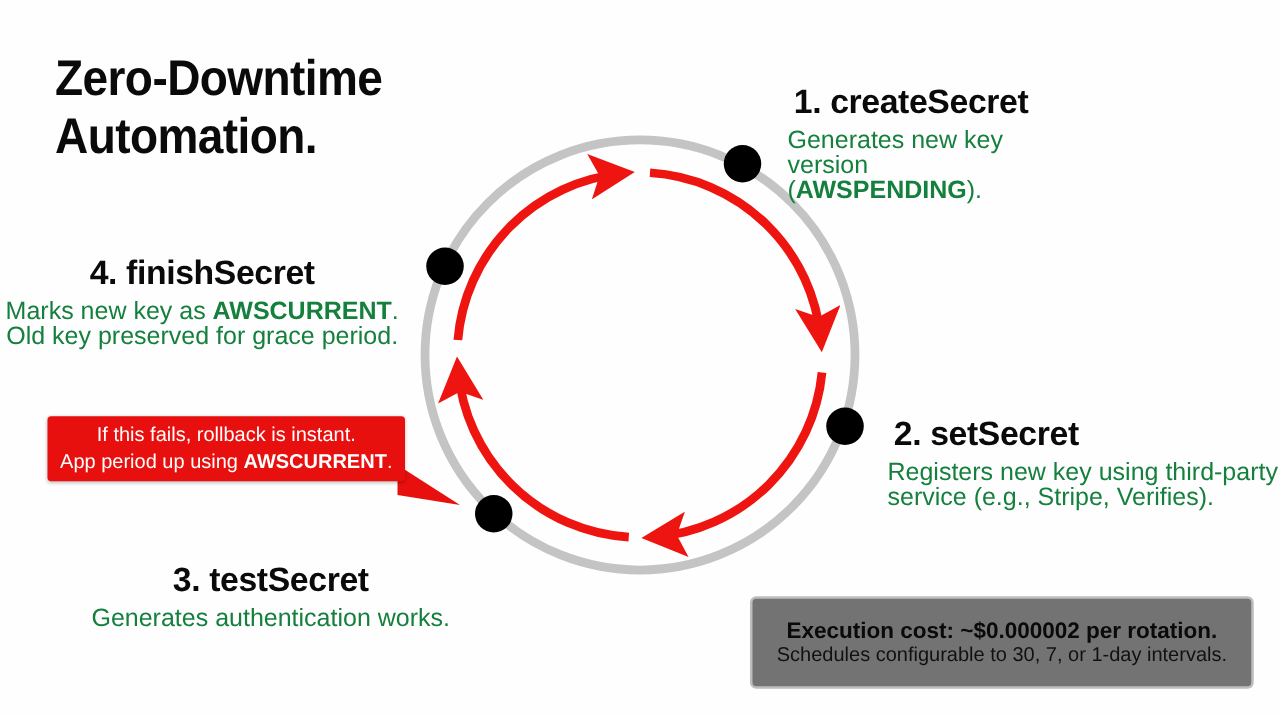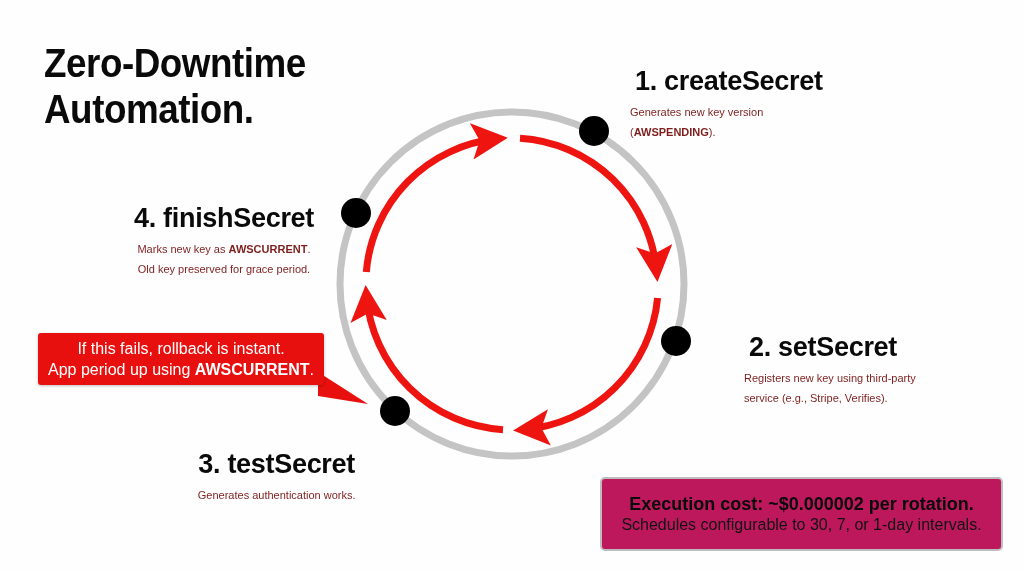--- a/index.html
+++ b/index.html
@@ -9,33 +9,33 @@
   }
   .title {
     position: absolute; left: 44px; top: 40px; margin: 0;
     font-size: 40px; line-height: 46px; font-weight: 700; letter-spacing: -0.5px; color: #0a0a0a;
     transform: scaleX(0.92); transform-origin: left top;
   }
   .title span { display: block; }
   svg.cycle { position: absolute; left: 0; top: 0; }
   .step { position: absolute; }
   .step h2 { margin: 5px; font-size: 27px; line-height: 32px; font-weight: 700; color: #0a0a0a; letter-spacing: -0.3px; }
-  .step p { margin: 2px 0 0 0; font-size: 11px; line-height: 20px; color: #7f1d1d; }
+  .step p { margin: 2px 0 0 0; font-size: 20px; line-height: 20px; color: #15803d; }
   .step p b { font-weight: 700; }
   .right-align { text-align: center; }
   .callout {
     position: absolute; left: 38px; top: 333px; width: 286px; height: 52px;
     background: #e8100e; border-radius: 3px; color: #fff; text-align: center;
     font-size: 16px; line-height: 21px; box-shadow: 0 1px 3px rgba(0,0,0,0.25);
     display: flex; flex-direction: column; justify-content: center;
   }
   .callout b { font-weight: 700; }
   .costbox {
     position: absolute; left: 600px; top: 477px; width: 403px; height: 74px;
-    background: #be185d; border: 2px solid #bdbdbd; border-radius: 5px; box-sizing: border-box;
+    background: #737373; border: 2px solid #bdbdbd; border-radius: 5px; box-sizing: border-box;
     text-align: center; display: flex; flex-direction: column; justify-content: center;
   }
   .costbox .main { font-size: 18px; line-height: 22px; font-weight: 700; color: #0a0a0a; }
   .costbox .sub { font-size: 16px; line-height: 20px; color: #111; }
 </style>
 </head>
 <body>
 
 <h1 class="title">
   <span>Zero-Downtime</span>
@@ -70,21 +70,21 @@
   <path d="M 318 372 L 368 404 L 318 396 Z" fill="#e8100e"></path>
 </svg>
 
 <div class="step" style="left:630px; top:60px;">
   <h2>1. createSecret</h2>
   <p style="width:220px;">
     <span>Generates new key version (</span><b>AWSPENDING</b><span>).</span>
   </p>
 </div>
 
-<div class="step" style="left:744px; top:326px;">
+<div class="step" style="left:710px; top:326px;">
   <h2>2. setSecret</h2>
   <p>
     <span>Registers new key using third-party</span><br>
     <span>service (e.g., Stripe, Verifies).</span>
   </p>
 </div>
 
 <div class="step right-align" style="right:664px; top:443px;">
   <h2>3. testSecret</h2>
   <p>Generates authentication works.</p>

